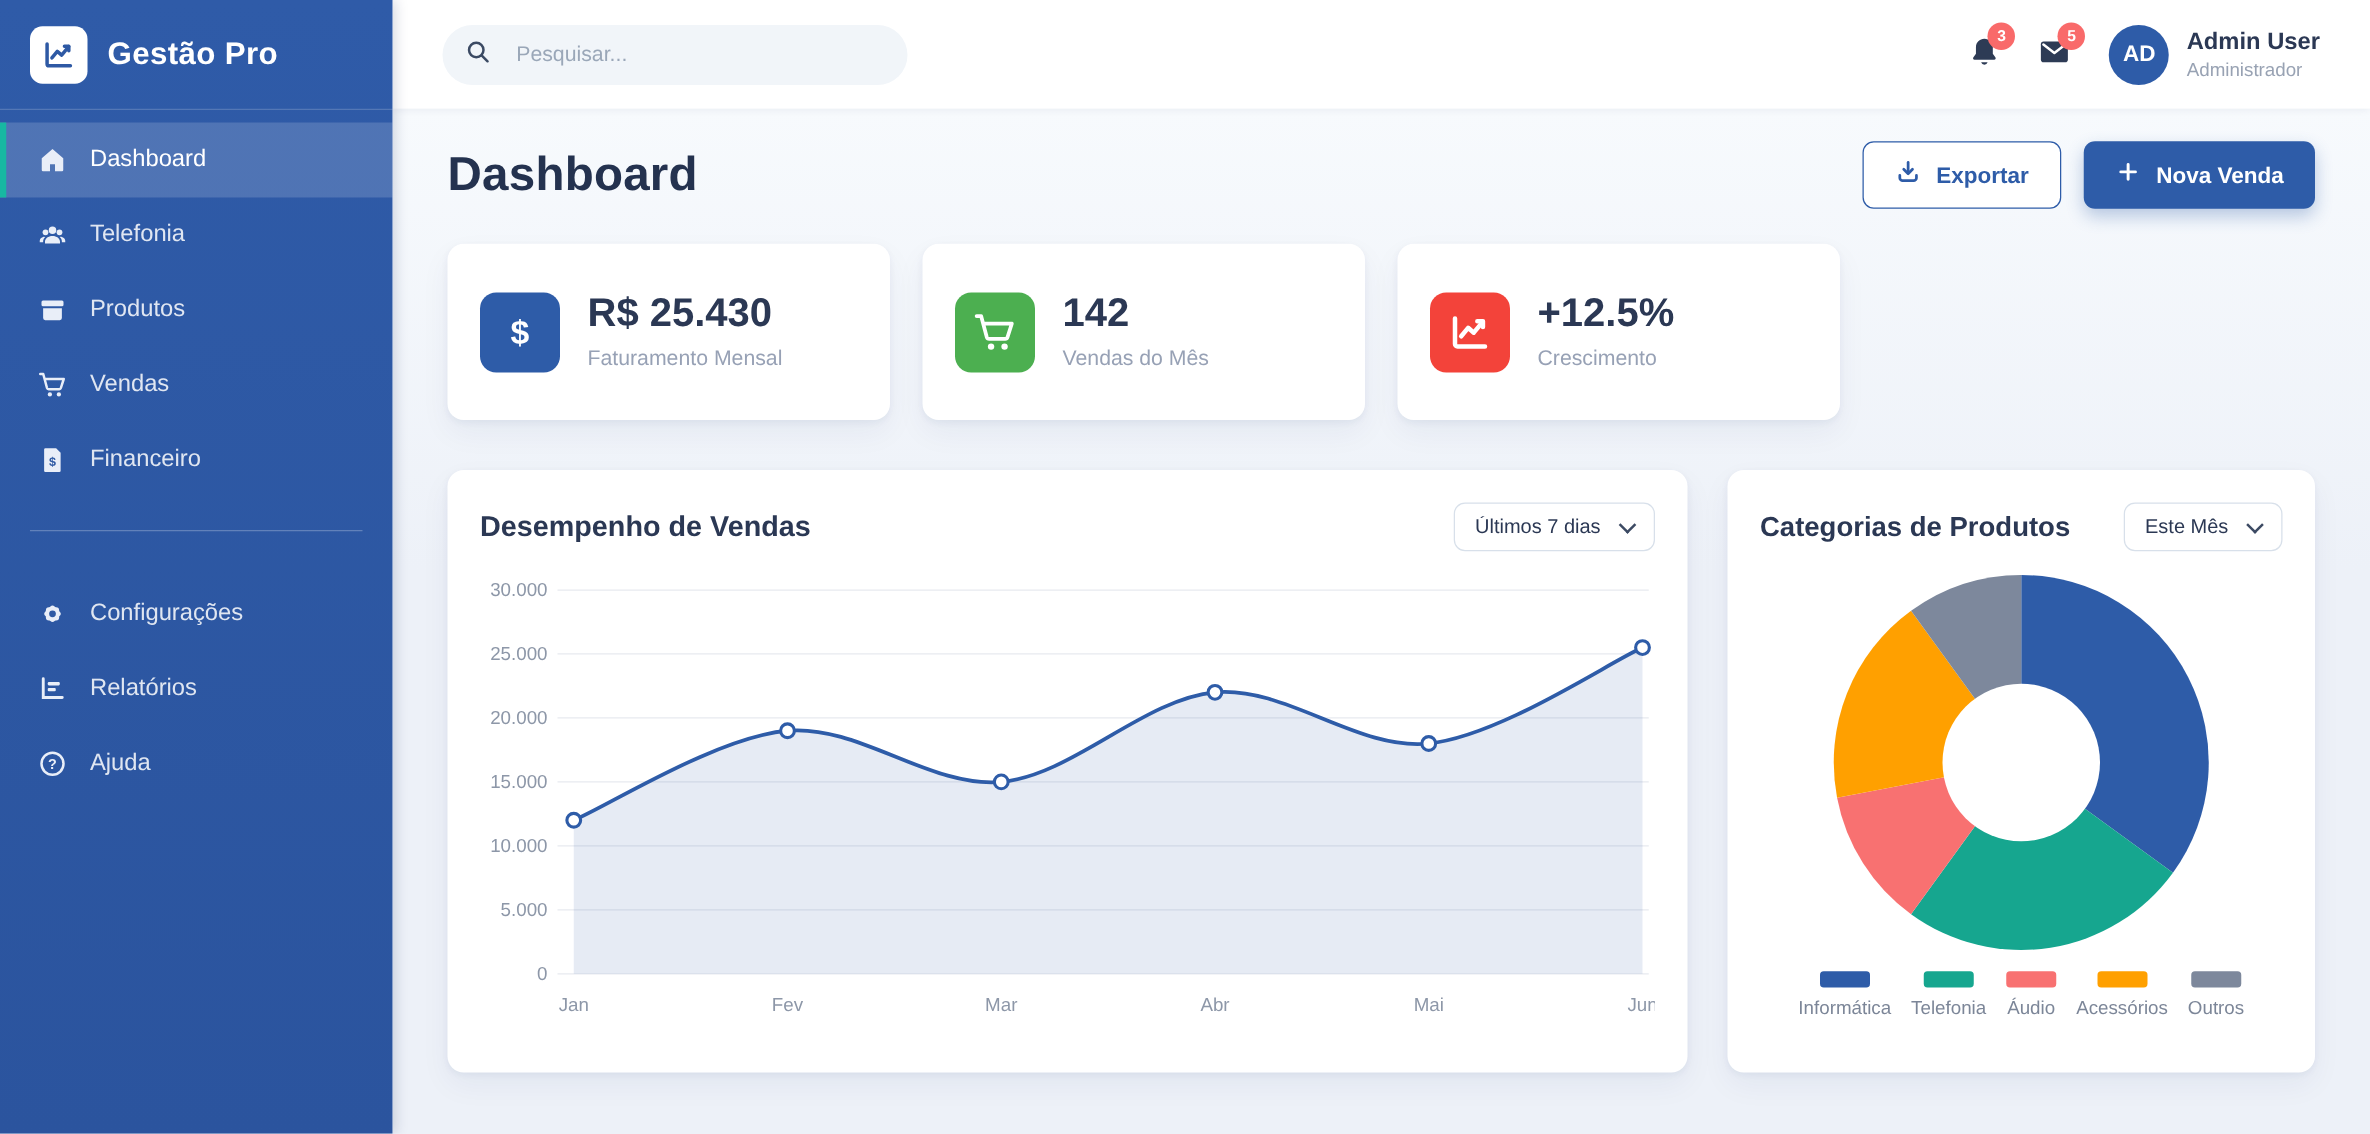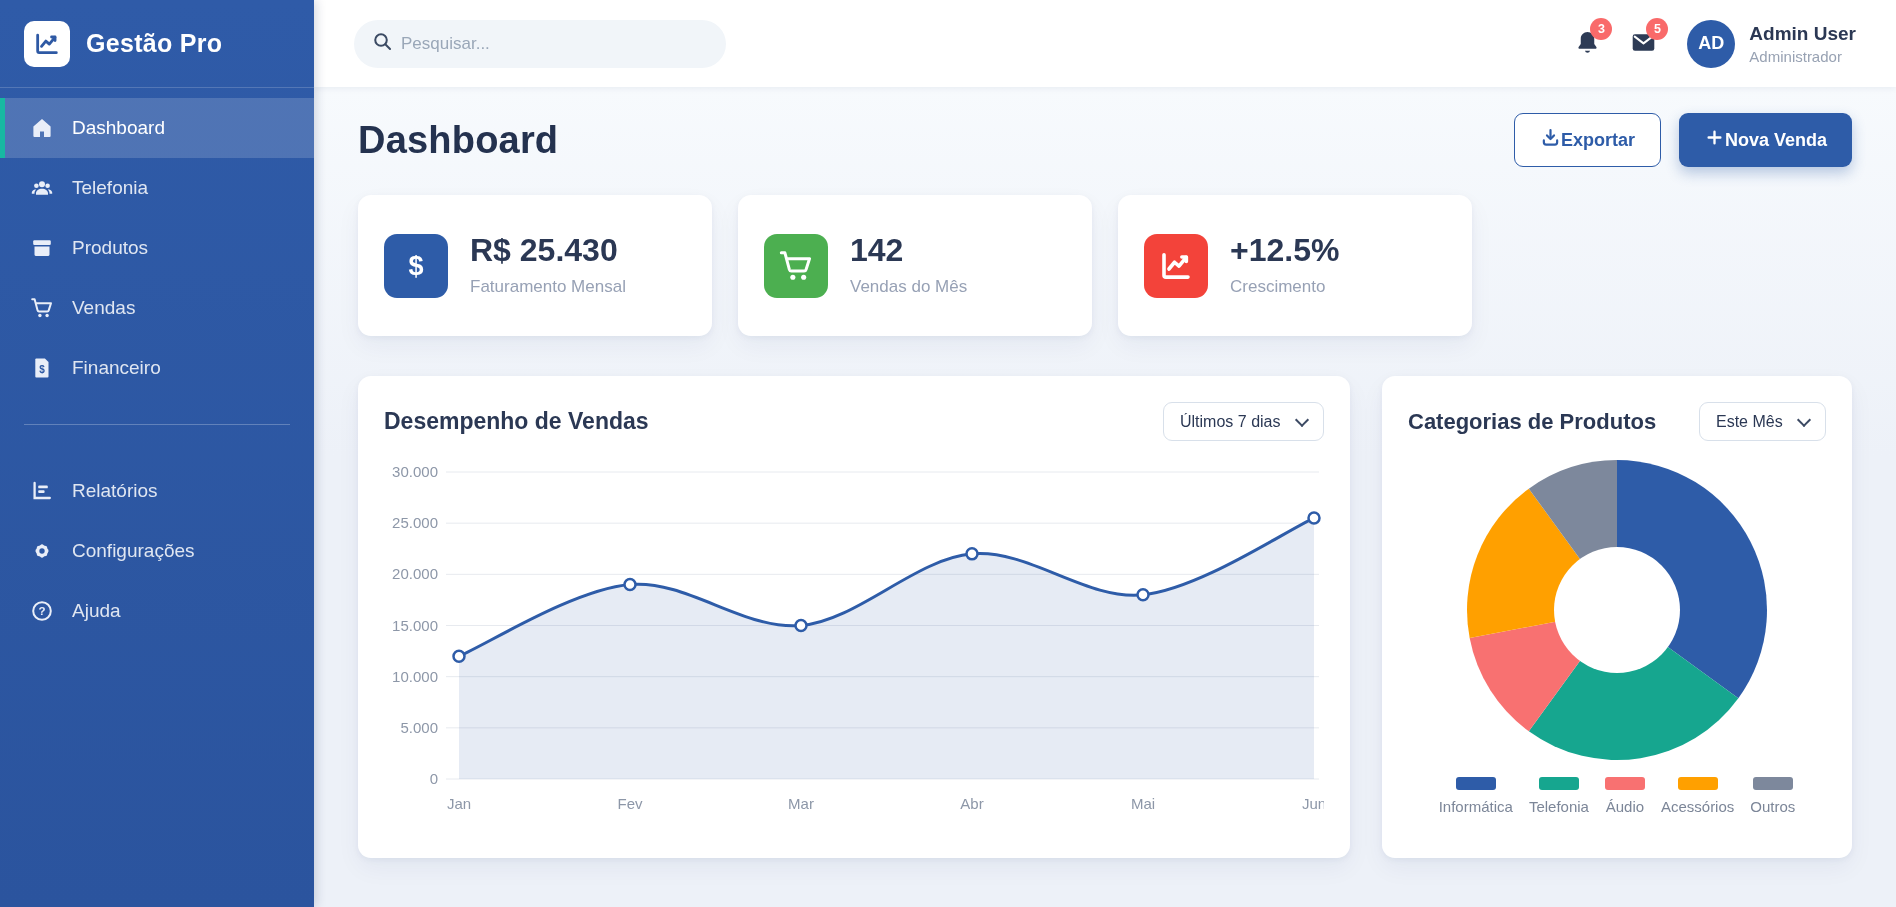--- a/index.html
+++ b/index.html
@@ -23,21 +23,21 @@
   .nav-item.active{background:rgba(255,255,255,.16);border-left-color:#17b8a2;color:#fff;font-weight:400;}
   .nav-icon{width:24px;height:24px;display:flex;align-items:center;justify-content:center;flex-shrink:0;}
   .nav-icon svg{width:24px;height:24px;}
   .nav-divider{height:1px;background:rgba(255,255,255,.25);margin:26px 24px;}
 
   
   .main-col{flex:1;display:flex;flex-direction:column;min-width:0;}
   .topbar{height:87px;background:#fff;display:flex;align-items:center;padding:0 40px;
     box-shadow:0 2px 6px rgba(20,40,80,.06);position:relative;z-index:5;}
   .search-wrap{width:372px;height:48px;background:#f1f5f9;border-radius:24px;display:flex;
-    align-items:center;padding:0 18px;gap:8px;}
+    align-items:center;padding:0 18px;gap:20px;}
   .search-wrap svg{width:21px;height:21px;flex-shrink:0;}
   .search-input{border:none;background:transparent;outline:none;font-size:17px;color:#39455e;
     flex:1;font-family:inherit;}
   .search-input::placeholder{color:#9aa7b8;}
   .topbar-right{margin-left:auto;display:flex;align-items:center;gap:24px;}
   .icon-btn{position:relative;width:32px;height:32px;display:flex;align-items:flex-end;
     justify-content:center;cursor:pointer;}
   .icon-btn svg{width:27px;height:27px;}
   .badge{position:absolute;top:-10px;right:-9px;min-width:22px;height:22px;border-radius:11px;
     background:#f96a6a;color:#fff;font-size:12.5px;font-weight:700;display:flex;align-items:center;
@@ -46,21 +46,21 @@
   .avatar{width:48px;height:48px;border-radius:50%;background:var(--accent);color:#fff;
     font-weight:700;font-size:18px;display:flex;align-items:center;justify-content:center;}
   .user-name{font-size:19px;font-weight:700;color:var(--text-dark);}
   .user-role{font-size:15px;color:#98a2b3;margin-top:3px;}
 
   
   .content{flex:1;padding:26px 44px 0;background:linear-gradient(180deg,#f7fafd 0%,#edf1f8 45%);}
   .page-head{display:flex;align-items:center;margin-bottom:28px;}
   .page-title{font-size:38px;font-weight:800;color:#24324f;letter-spacing:.2px;}
   .head-actions{margin-left:auto;display:flex;gap:18px;}
-  .btn{display:flex;align-items:center;font-size:18px;font-weight:600;border-radius:9px;
+  .btn{display:flex;align-items:center;gap:12px;font-size:18px;font-weight:600;border-radius:9px;
     height:54px;padding:0 25px;cursor:pointer;font-family:inherit;}
   .btn svg{width:21px;height:21px;}
   .btn-outline{background:#fff;border:1.5px solid var(--accent);color:var(--accent);}
   .btn-primary{background:var(--accent);border:none;color:#fff;box-shadow:0 6px 14px rgba(46,92,168,.32);}
 
   .stats{display:grid;grid-template-columns:repeat(4,1fr);gap:26px;margin-bottom:40px;}
   .stat-card{background:#fff;border-radius:13px;height:141px;padding:0 26px;display:flex;
     align-items:center;gap:22px;box-shadow:0 2px 6px rgba(25,45,90,.05),0 10px 24px rgba(25,45,90,.05);}
   .stat-icon{width:64px;height:64px;border-radius:13px;display:flex;align-items:center;
     justify-content:center;flex-shrink:0;}
@@ -151,38 +151,38 @@
             </svg>
           </span>
           <span>Financeiro</span>
         </div>
       </nav>
     <div class="nav-divider"></div>
     <nav class="nav" id="nav-secondary">
         <div class="nav-item">
           <span class="nav-icon">
             <svg viewBox="0 0 24 24">
-              <path d="M4.6 4v15h15.2" fill="none" stroke="#e9eef8" stroke-width="2.3" stroke-linecap="round"></path>
-              <rect fill="#e9eef8" x="8.2" y="6.6" width="9.6" height="2.7" rx=".9"></rect>
-              <rect fill="#e9eef8" x="8.2" y="11.3" width="6.4" height="2.7" rx=".9"></rect>
-            </svg>
-          </span>
-          <span>Relatórios</span>
-        </div>
-        <div class="nav-item">
-          <span class="nav-icon">
-            <svg viewBox="0 0 24 24">
               <g fill="#e9eef8">
                 <rect x="6.7" y="6.7" width="10.6" height="10.6" rx="2.4"></rect>
                 <rect x="6.7" y="6.7" width="10.6" height="10.6" rx="2.4" transform="rotate(45 12 12)"></rect>
               </g>
               <circle cx="12" cy="12" r="2.7" style="fill:var(--sidebar-bg)"></circle>
             </svg>
           </span>
           <span>Configurações</span>
+        </div>
+        <div class="nav-item">
+          <span class="nav-icon">
+            <svg viewBox="0 0 24 24">
+              <path d="M4.6 4v15h15.2" fill="none" stroke="#e9eef8" stroke-width="2.3" stroke-linecap="round"></path>
+              <rect fill="#e9eef8" x="8.2" y="6.6" width="9.6" height="2.7" rx=".9"></rect>
+              <rect fill="#e9eef8" x="8.2" y="11.3" width="6.4" height="2.7" rx=".9"></rect>
+            </svg>
+          </span>
+          <span>Relatórios</span>
         </div>
         <div class="nav-item">
           <span class="nav-icon">
             <svg viewBox="0 0 24 24">
               <circle cx="12" cy="12" r="8.8" fill="none" stroke="#e9eef8" stroke-width="2"></circle>
               <text x="12" y="16.2" text-anchor="middle" font-family="Liberation Sans,sans-serif" font-size="11.5" font-weight="bold" fill="#e9eef8">?</text>
             </svg>
           </span>
           <span>Ajuda</span>
         </div>

